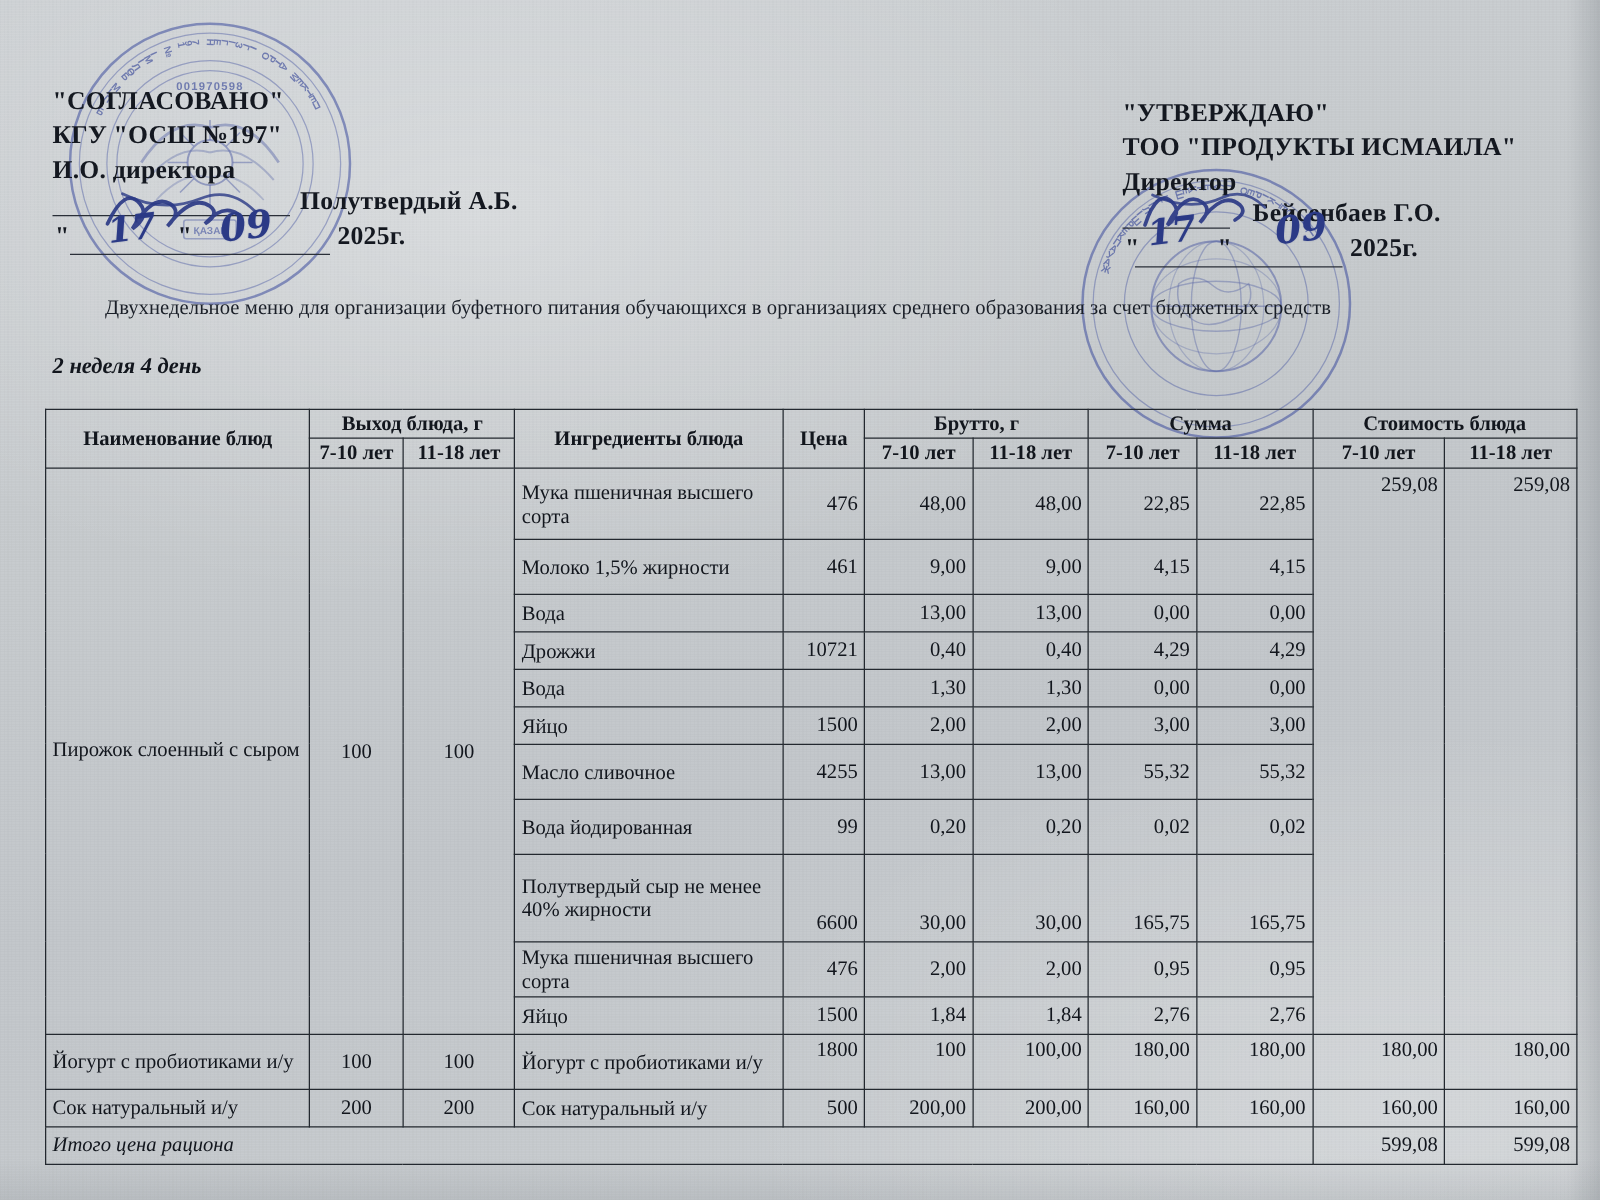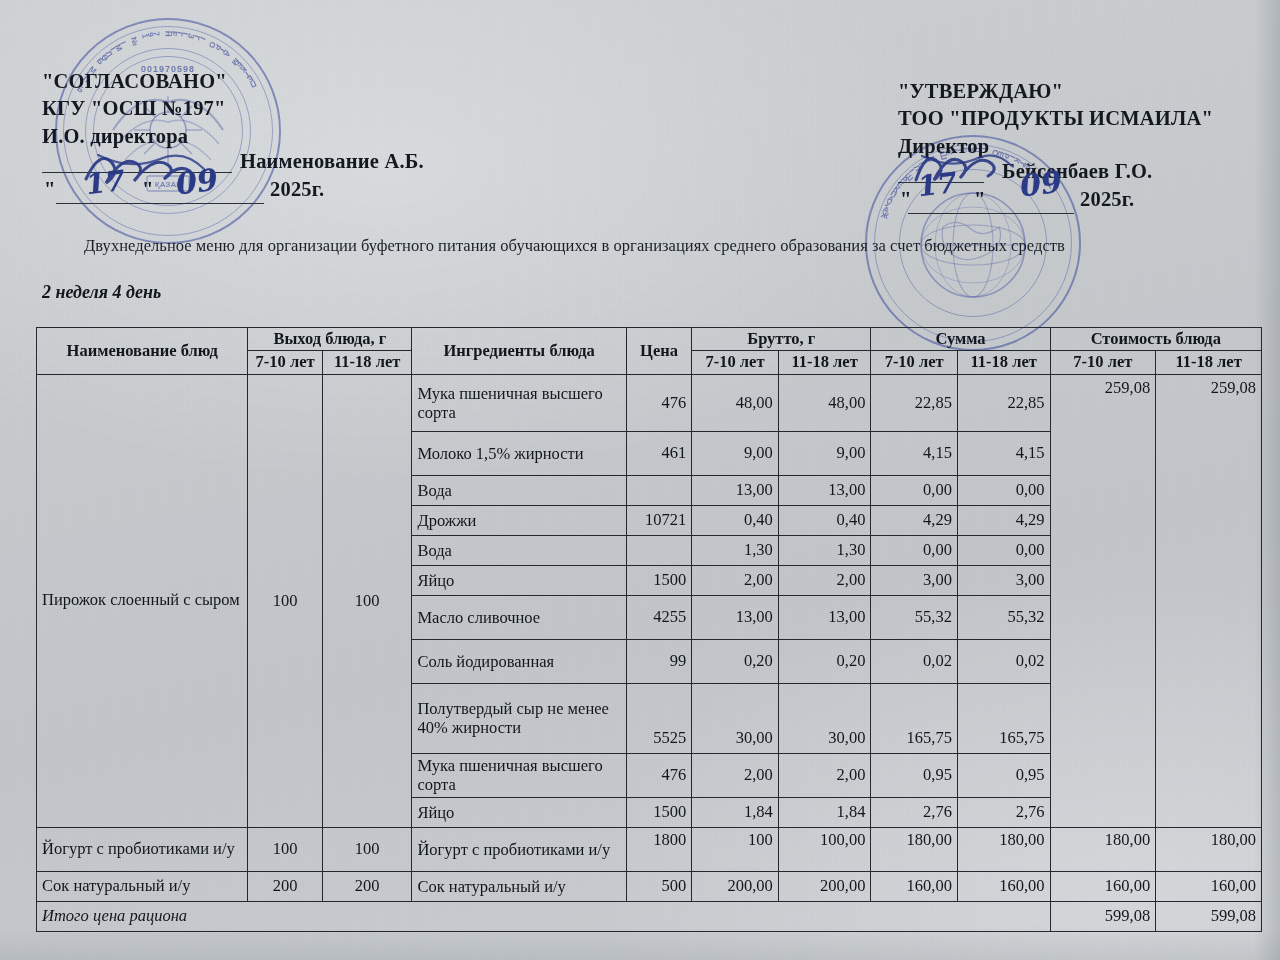--- a/index.html
+++ b/index.html
@@ -326,21 +326,21 @@
       <span style="transform: rotate(56deg) translate(0px, -96px) rotate(90deg);">І</span>
     </div>
 </div>
 
 <div class="approval" id="approval-left">
   <div>"СОГЛАСОВАНО"</div>
   <div>КГУ "ОСШ №197"</div>
   <div>И.О. директора</div>
   <div class="sig-line">
     <span class="sig-underline" style="width:190px;"></span>
-    <span class="sig-name" style="left:198px;">Наименование А.Б.</span>
+    <span class="sig-name" style="left:198px;">Полутвердый А.Б.</span>
   </div>
   <div class="date-line">
     <span class="q1">"</span>
     <span class="q2" style="left:100px;">"</span>
     <span class="yr" style="left:228px;">2025г.</span>
     <span class="date-underline" style="left:14px; width:208px;"></span>
   </div>
 </div>
 
 <div class="hand" style="left:86px; top:166px; font-size:28px;">17</div>
@@ -475,31 +475,31 @@
     <tr class="r-mid">
       <td class="ingr">Масло сливочное</td>
       <td class="rnum">4255</td>
       <td class="rnum">13,00</td>
       <td class="rnum">13,00</td>
       <td class="rnum">55,32</td>
       <td class="rnum">55,32</td>
     </tr>
 
     <tr class="r-mid">
-      <td class="ingr">Соль йодированная</td>
+      <td class="ingr">Вода йодированная</td>
       <td class="rnum">99</td>
       <td class="rnum">0,20</td>
       <td class="rnum">0,20</td>
       <td class="rnum">0,02</td>
       <td class="rnum">0,02</td>
     </tr>
 
     <tr class="r-xtall">
       <td class="ingr">Полутвердый сыр не менее 40% жирности</td>
-      <td class="rnum" style="vertical-align:bottom; padding-bottom:5px;">5525</td>
+      <td class="rnum" style="vertical-align:bottom; padding-bottom:5px;">6600</td>
       <td class="rnum" style="vertical-align:bottom; padding-bottom:5px;">30,00</td>
       <td class="rnum" style="vertical-align:bottom; padding-bottom:5px;">30,00</td>
       <td class="rnum" style="vertical-align:bottom; padding-bottom:5px;">165,75</td>
       <td class="rnum" style="vertical-align:bottom; padding-bottom:5px;">165,75</td>
     </tr>
 
     <tr class="r-mid">
       <td class="ingr">Мука пшеничная высшего сорта</td>
       <td class="rnum">476</td>
       <td class="rnum">2,00</td>

